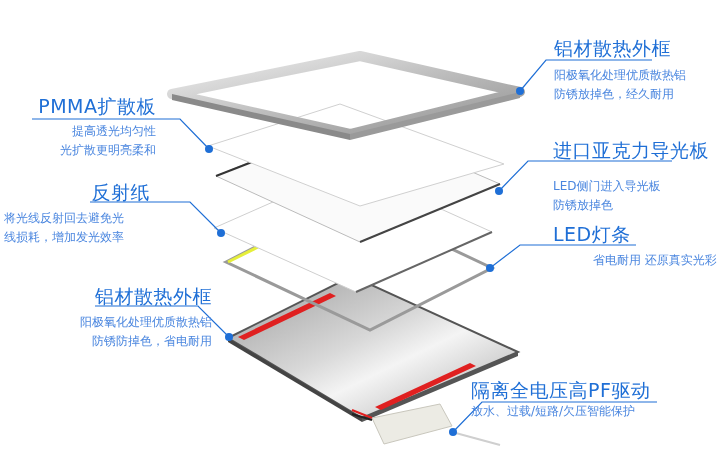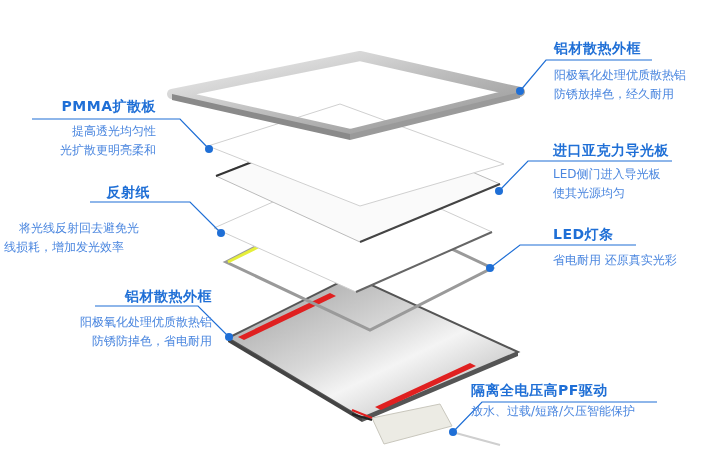--- a/index.html
+++ b/index.html
@@ -1,20 +1,20 @@
 <!DOCTYPE html>
 <html><head>
 <meta charset="utf-8">
 <style>
   html, body { margin:0; padding:0; }
   body { width:726px; height:460px; background:#ffffff; position:relative; overflow:hidden;
          font-family:"DejaVu Sans","Liberation Sans",sans-serif; }
   #art { position:absolute; left:0; top:0; width:726px; height:460px; }
   .callout { position:absolute; color:#1f6fd6; }
-  .callout .title { font-size:14px; font-weight:bold; letter-spacing:0.5px; line-height:24px; white-space:nowrap; }
+  .callout .title { font-size:19px; font-weight:normal; letter-spacing:0.5px; line-height:24px; white-space:nowrap; }
   .callout .desc { font-size:12px; color:#4a86df; line-height:19px; white-space:nowrap; }
   .right { text-align:right; }
 </style>
 </head>
 <body>
 
 <svg id="art" viewBox="0 0 726 460" xmlns="http://www.w3.org/2000/svg">
   <defs>
     <linearGradient id="metal" x1="0" y1="0" x2="1" y2="1">
       <stop offset="0" stop-color="#f2f2f2"></stop>
@@ -97,33 +97,33 @@
 </div>
 
 <div class="callout right" style="left:20px; top:94px; width:136px;">
   <div class="title">PMMA扩散板</div>
   <div class="desc" style="margin-top:4px;">提高透光均匀性</div>
   <div class="desc">光扩散更明亮柔和</div>
 </div>
 
 <div class="callout" style="left:553px; top:138px;">
   <div class="title">进口亚克力导光板</div>
-  <div class="desc" style="margin-top:3px;">LED侧门进入导光板</div>
-  <div class="desc">使其光源均匀</div>
+  <div class="desc" style="margin-top:15px;">LED侧门进入导光板</div>
+  <div class="desc">防锈放掉色</div>
 </div>
 
 <div class="callout right" style="left:4px; top:180px; width:150px;">
   <div class="title" style="padding-right:4px;">反射纸</div>
-  <div class="desc" style="margin-top:15px; text-align:center;">将光线反射回去避免光</div>
+  <div class="desc" style="margin-top:5px; text-align:left;">将光线反射回去避免光</div>
   <div class="desc" style="text-align:left;">线损耗，增加发光效率</div>
 </div>
 
 <div class="callout" style="left:553px; top:222px;">
   <div class="title">LED灯条</div>
-  <div class="desc" style="margin-top:5px;">省电耐用 还原真实光彩</div>
+  <div class="desc" style="margin-top:5px;margin-left:40px;">省电耐用 还原真实光彩</div>
 </div>
 
 <div class="callout right" style="left:20px; top:284px; width:192px;">
   <div class="title">铝材散热外框</div>
   <div class="desc" style="margin-top:5px;">阳极氧化处理优质散热铝</div>
   <div class="desc">防锈防掉色，省电耐用</div>
 </div>
 
 <div class="callout" style="left:471px; top:378px;">
   <div class="title">隔离全电压高PF驱动</div>

